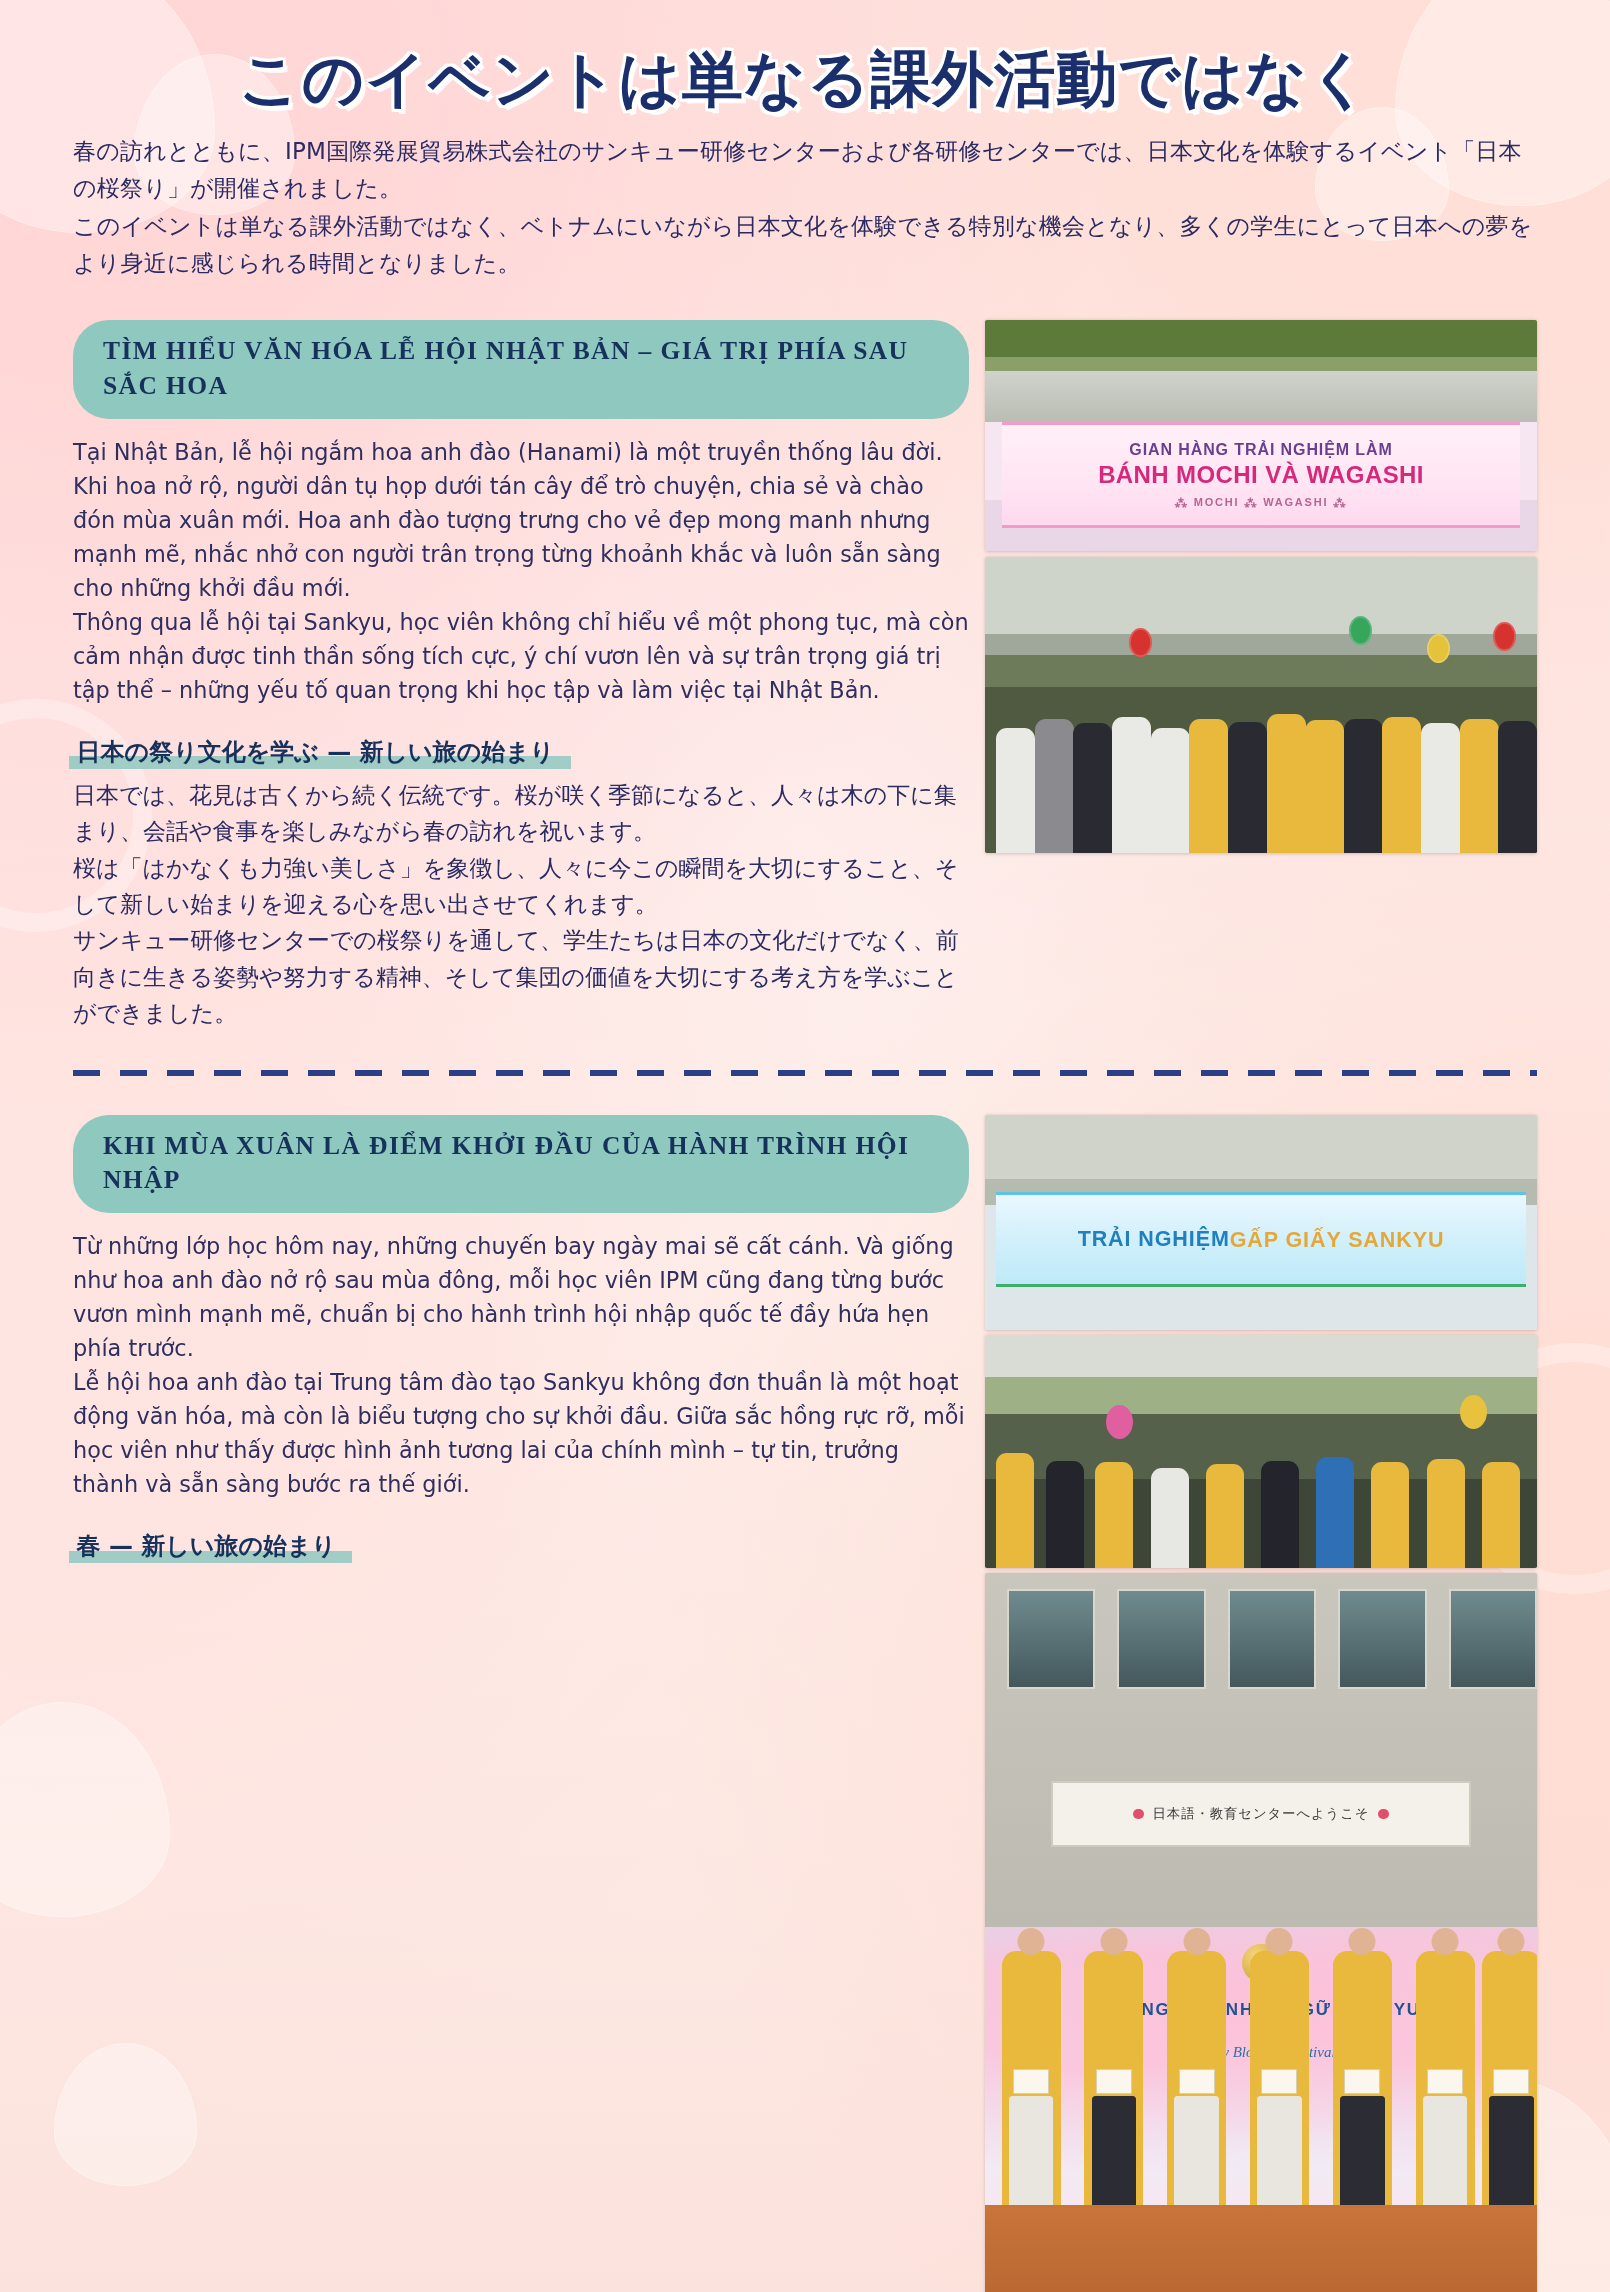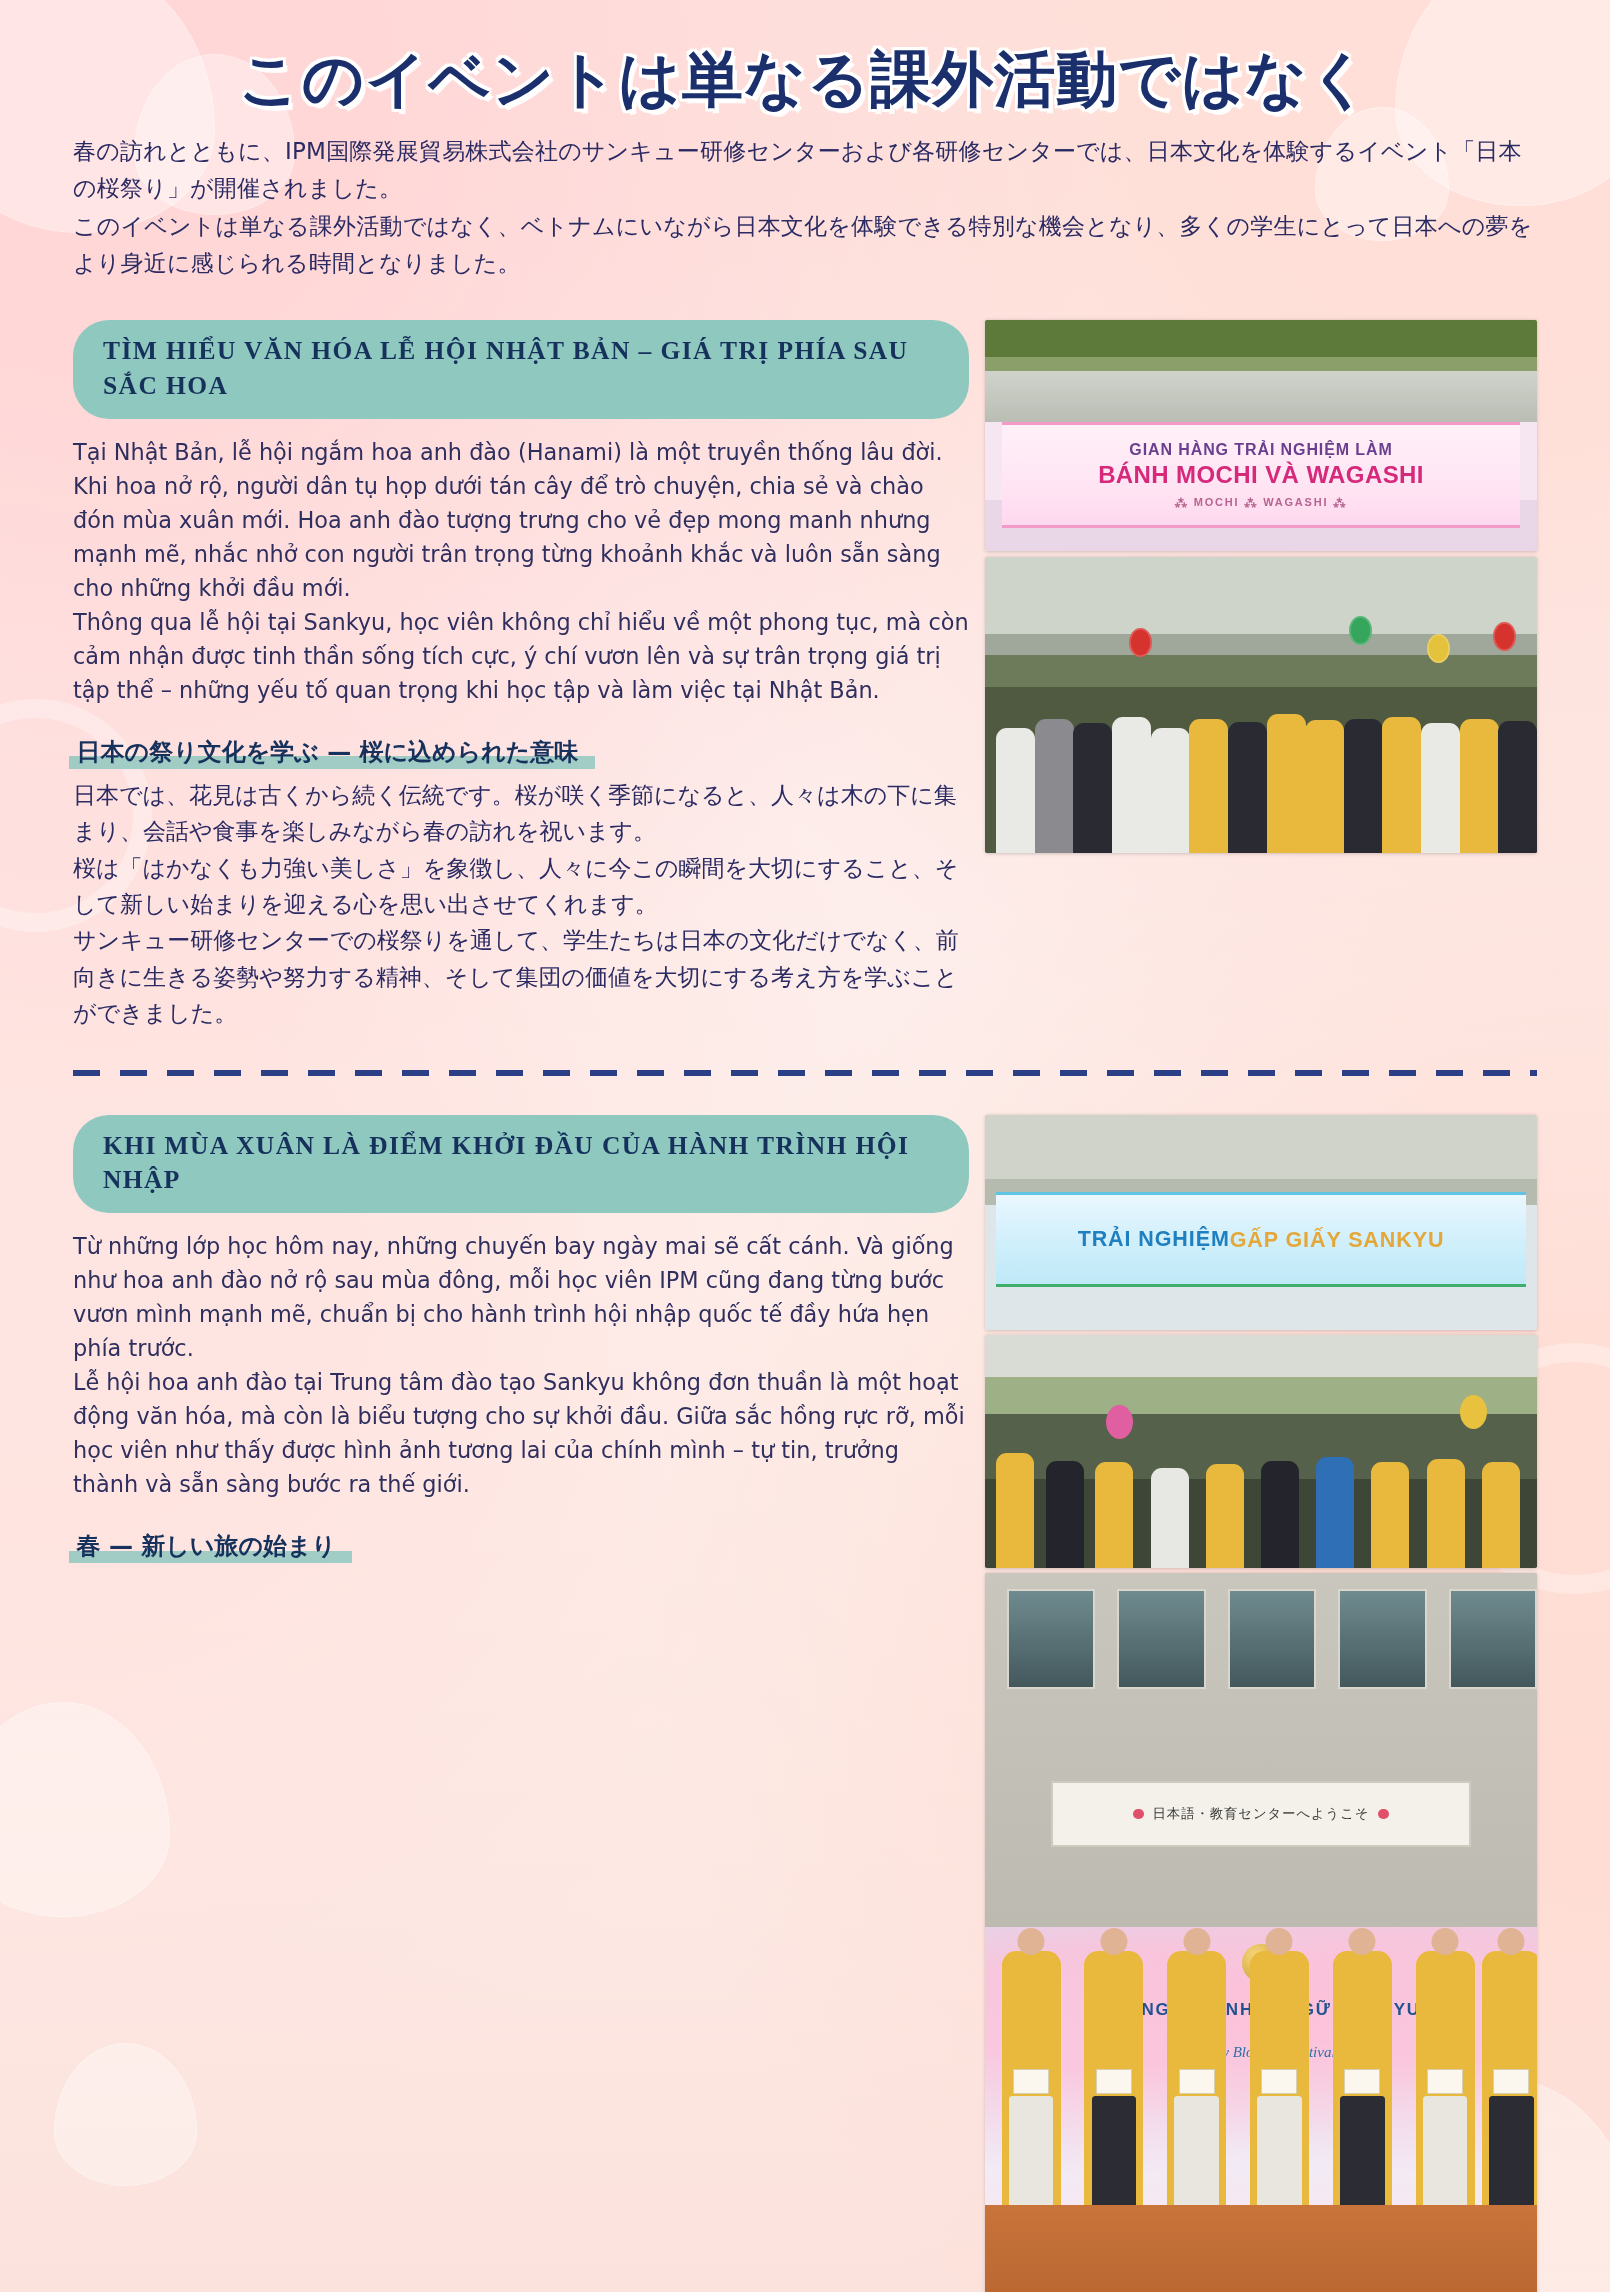--- a/index.html
+++ b/index.html
@@ -344,21 +344,21 @@
       <div class="pill">TÌM HIỂU VĂN HÓA LỄ HỘI NHẬT BẢN – GIÁ TRỊ PHÍA SAU SẮC HOA</div>
 
       <div class="vn-body">
         <p>Tại Nhật Bản, lễ hội ngắm hoa anh đào (Hanami) là một truyền thống lâu đời. Khi hoa nở rộ, người dân tụ họp dưới tán cây để trò chuyện, chia sẻ và chào đón mùa xuân mới. Hoa anh đào tượng trưng cho vẻ đẹp mong manh nhưng mạnh mẽ, nhắc nhở con người trân trọng từng khoảnh khắc và luôn sẵn sàng cho những khởi đầu mới.</p>
         <p>Thông qua lễ hội tại Sankyu, học viên không chỉ hiểu về một phong tục, mà còn cảm nhận được tinh thần sống tích cực, ý chí vươn lên và sự trân trọng giá trị tập thể – những yếu tố quan trọng khi học tập và làm việc tại Nhật Bản.</p>
       </div>
 
       <div class="gap-md"></div>
 
       <div class="jp-head">
-        <span>日本の祭り文化を学ぶ — 桜に込められた意味</span>
+        <span>日本の祭り文化を学ぶ — 新しい旅の始まり</span>
       </div>
 
       <div class="jp-body">
         <p>日本では、花見は古くから続く伝統です。桜が咲く季節になると、人々は木の下に集まり、会話や食事を楽しみながら春の訪れを祝います。</p>
         <p>桜は「はかなくも力強い美しさ」を象徴し、人々に今この瞬間を大切にすること、そして新しい始まりを迎える心を思い出させてくれます。</p>
         <p>サンキュー研修センターでの桜祭りを通して、学生たちは日本の文化だけでなく、前向きに生きる姿勢や努力する精神、そして集団の価値を大切にする考え方を学ぶことができました。</p>
       </div>
     </div>
 
     <div class="col-right">

